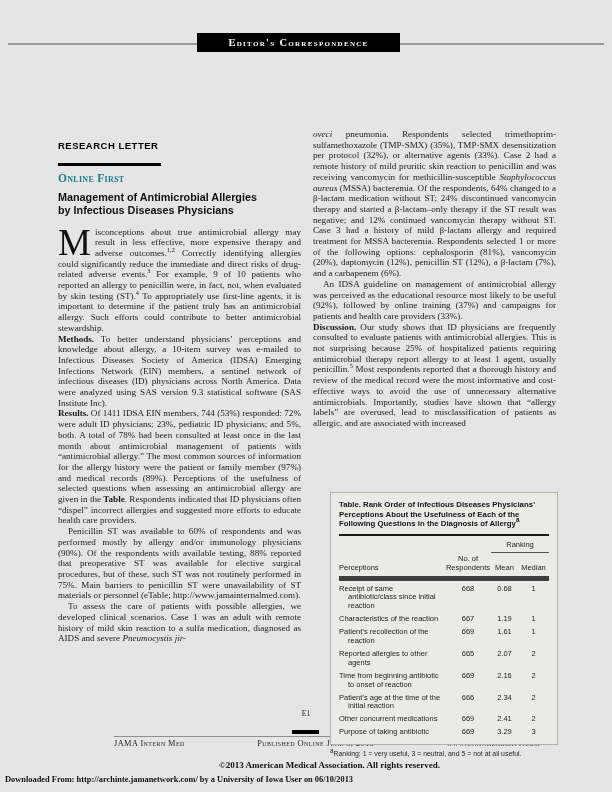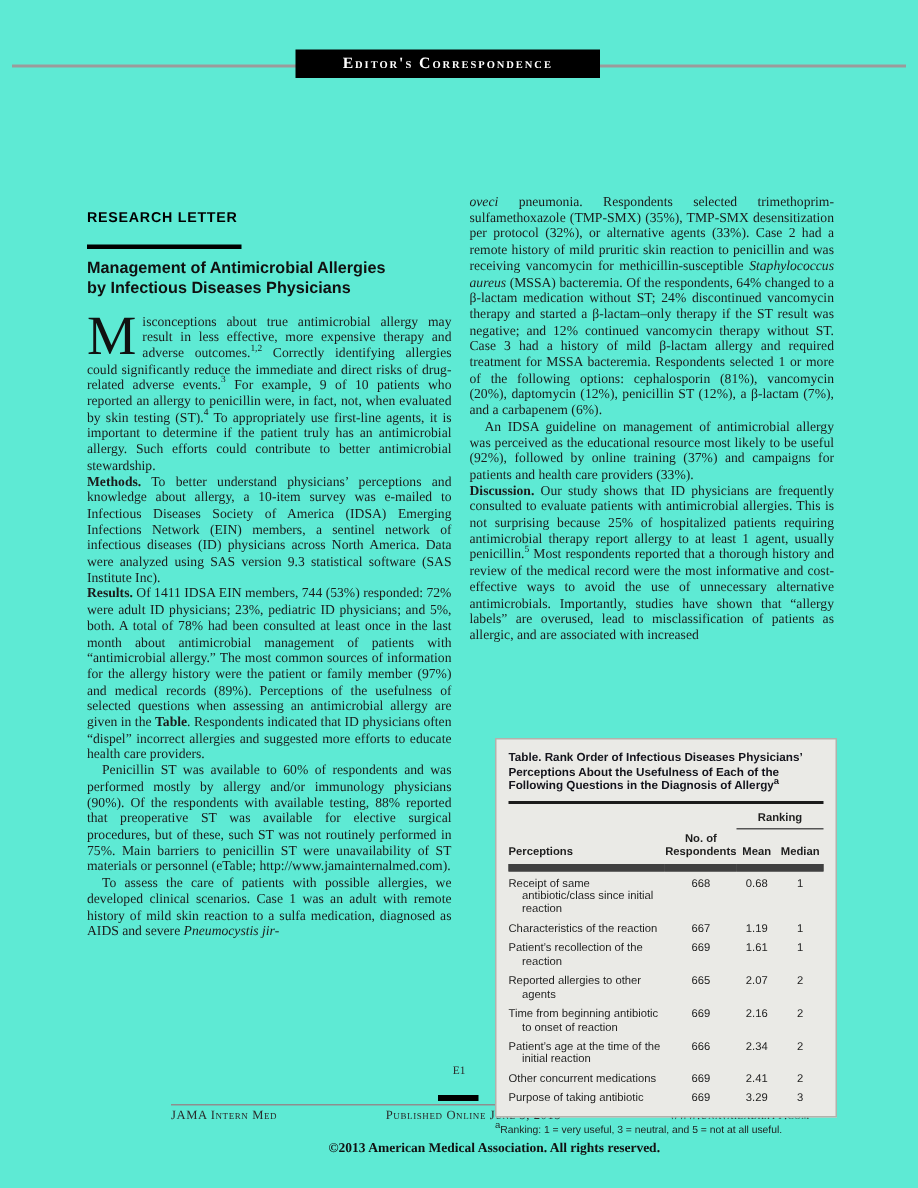--- a/index.html
+++ b/index.html
@@ -1,18 +1,18 @@
 <!DOCTYPE html>
 <html lang="en"><head>
 <meta charset="utf-8">
 <style>
   * { margin:0; padding:0; box-sizing:border-box; }
   html,body { background:#ffffff; }
   body { font-family:"Liberation Serif", serif; color:#1b1b1b; }
-  .page { position:relative; width:612px; height:792px; background:#5eead4; overflow:hidden; }
+  .page { position:relative; width:612px; height:792px; background:#e5e5e5; overflow:hidden; }
 
   
   .banner-row { position:absolute; top:33px; left:8px; right:8px; height:20px; }
   .banner-line { position:absolute; top:10px; left:0; right:0; height:2px; background:#9b9b9b; }
   .banner-box { position:absolute; top:0; left:189px; width:203px; height:19px; background:#000;
                 display:flex; align-items:center; justify-content:center; }
   .banner-box span { color:#fff; font-weight:bold; font-variant:small-caps; font-size:10.5px; letter-spacing:1.3px; }
 
   
   .col { position:absolute; width:243px; }
@@ -38,21 +38,21 @@
   .dropcap { float:left; font-size:37px; line-height:29px; padding:1px 4px 0 0; color:#111; }
 
   
   .table-block { position:absolute; top:492px; left:330px; width:228px; z-index:2; }
   .table-box { background:#eaeae6; border:1px solid #b2b2ac; padding:7px 8px 7px; }
   .table-title { font-family:"Liberation Sans", sans-serif; font-weight:bold; font-size:7.8px;
                  line-height:9.6px; color:#14141c; }
   .table-thick-rule { height:2.5px; background:#1b1b1b; margin-top:5px; }
   .data-table { width:100%; border-collapse:collapse; font-family:"Liberation Sans", sans-serif;
                 font-size:7.5px; line-height:8.9px; color:#1e1e1e; margin-top:2px; }
-  .data-table th { font-weight:bold; }
+  .data-table th { font-weight:normal; }
   .ranking-head { text-align:center; border-bottom:1px solid #555; padding:3px 0 2px; }
   .hdr th { border-bottom:5px solid #404040; padding:2px 0 3px; vertical-align:bottom; }
   .th-perceptions { text-align:left; }
   .th-resp { text-align:center; width:46px; }
   .th-mean { text-align:center; width:27px; }
   .th-median { text-align:center; width:31px; }
   .data-table td { padding-top:4px; vertical-align:top; }
   .td-perception { padding-left:9px; text-indent:-9px; padding-right:3px; }
   .td-num { text-align:center; }
   .table-footnote { font-family:"Liberation Sans", sans-serif; font-size:6.9px; line-height:8.4px;
@@ -77,20 +77,21 @@
   <div class="banner-row">
     <div class="banner-line"></div>
     <div class="banner-box">
       <span>Editor's Correspondence</span>
     </div>
   </div>
 
   <div class="col col-left">
     <div class="kicker">RESEARCH LETTER</div>
     <div class="kicker-rule"></div>
+    <div class="online-first">Online First</div>
     <h1 class="article-title">
       <span>Management of Antimicrobial Allergies</span><br>
       <span>by Infectious Diseases Physicians</span>
     </h1>
     <p class="body intro">
       <span class="dropcap">M</span><span><span>isconceptions about true antimicrobial allergy may result in less effective, more expensive therapy and adverse outcomes.</span><sup>1,2</sup><span> Correctly identifying allergies could significantly reduce the immediate and direct risks of drug-related adverse events.</span><sup>3</sup><span> For example, 9 of 10 patients who reported an allergy to penicillin were, in fact, not, when evaluated by skin testing (ST).</span><sup>4</sup><span> To appropriately use first-line agents, it is important to determine if the patient truly has an antimicrobial allergy. Such efforts could contribute to better antimicrobial stewardship.</span></span>
     </p>
     <p class="body section"><b>Methods.</b><span> To better understand physicians’ perceptions and knowledge about allergy, a 10-item survey was e-mailed to Infectious Diseases Society of America (IDSA) Emerging Infections Network (EIN) members, a sentinel network of infectious diseases (ID) physicians across North America. Data were analyzed using SAS version 9.3 statistical software (SAS Institute Inc).</span></p>
     <p class="body section"><b>Results.</b><span> Of 1411 IDSA EIN members, 744 (53%) responded: 72% were adult ID physicians; 23%, pediatric ID physicians; and 5%, both. A total of 78% had been consulted at least once in the last month about antimicrobial management of patients with “antimicrobial allergy.” The most common sources of information for the allergy history were the patient or family member (97%) and medical records (89%). Perceptions of the usefulness of selected questions when assessing an antimicrobial allergy are given in the </span><b>Table</b><span>. Respondents indicated that ID physicians often “dispel” incorrect allergies and suggested more efforts to educate health care providers.</span></p>
     <p class="body indent"><span>Penicillin ST was available to 60% of respondents and was performed mostly by allergy and/or immunology physicians (90%). Of the respondents with available testing, 88% reported that preoperative ST was available for elective surgical procedures, but of these, such ST was not routinely performed in 75%. Main barriers to penicillin ST were unavailability of ST materials or personnel (eTable; http://www.jamainternalmed.com).</span></p>
@@ -185,14 +186,15 @@
 
   <div class="footer-tick"></div>
   <div class="footer-rule"></div>
   <div class="footer-row">
     <span>JAMA Intern Med</span>
     <span>Published Online June 3, 2013</span>
     <span>www.unavailability.com</span>
   </div>
   <div class="page-num">E1</div>
   <div class="copyright">©2013 American Medical Association. All rights reserved.</div>
+  <div class="downloaded">Downloaded From: http://archinte.jamanetwork.com/ by a University of Iowa User  on 06/10/2013</div>
 
 </div>
 
 </body></html>

